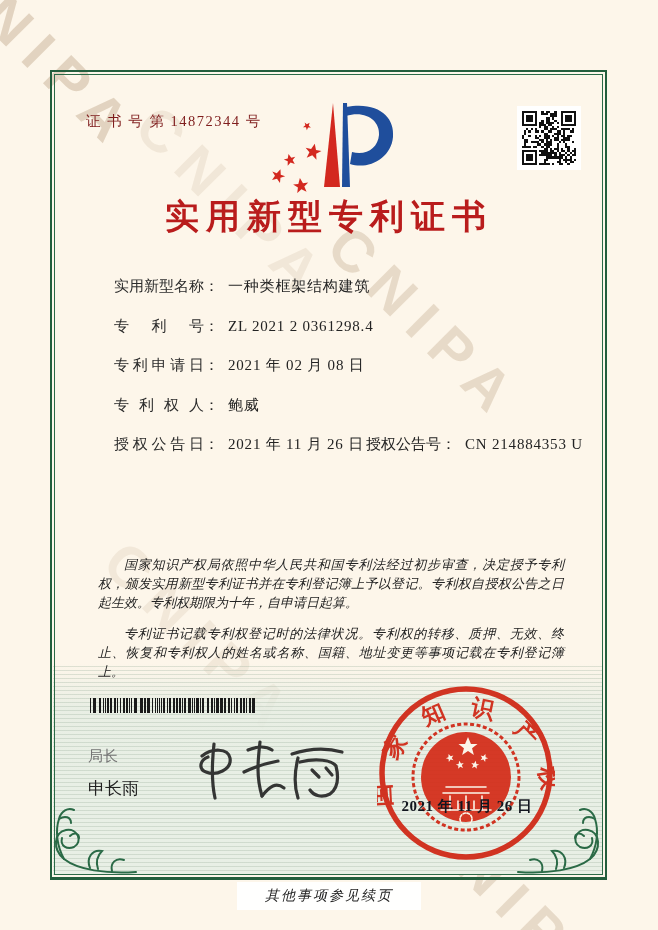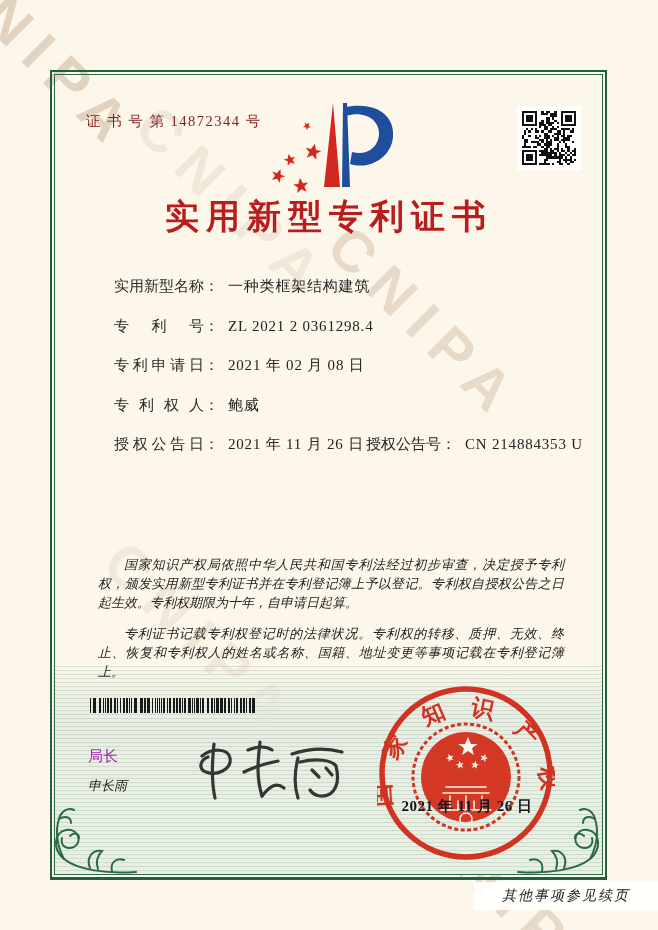--- a/index.html
+++ b/index.html
@@ -39,28 +39,28 @@
   .frow{position:relative;line-height:21px;margin-bottom:18.5px;white-space:nowrap;margin-left:28px;}
   .flabel{display:inline-block;width:90px;text-align:justify;text-align-last:justify;color:#2b2b2b;}
   .fvalue{margin-left:9px;letter-spacing:.8px;color:#232323;}
   .fcol2{position:absolute;left:252px;top:0;}
   
   .body-text{position:absolute;z-index:3;left:86px;top:543px;width:490px;font-size:13px;
              line-height:19px;font-style:italic;color:#222;text-align:justify;}
   .body-text p{margin:12px;text-indent:2em;}
   
   .barcode{position:absolute;z-index:3;left:90px;top:698px;}
-  .director-title{position:absolute;z-index:3;left:88px;top:747px;font-size:15px;color:#a21caf;text-align:right;}
-  .director-name{position:absolute;z-index:3;left:88px;top:777px;font-size:13px;color:#222;font-style:italic;}
+  .director-title{position:absolute;z-index:3;left:88px;top:747px;font-size:15px;color:#737373;text-align:right;}
+  .director-name{position:absolute;z-index:3;left:88px;top:777px;font-size:17px;color:#222;}
   .signature{position:absolute;z-index:4;left:192px;top:736px;}
   .seal{position:absolute;z-index:3;left:377px;top:684px;width:178px;height:178px;opacity:.95;}
   .seal-date{position:absolute;z-index:4;left:392px;top:797px;width:150px;text-align:center;
              font-size:15px;font-weight:bold;color:#12161f;letter-spacing:.5px;}
   .page-num{position:absolute;z-index:3;left:0;right:0;top:846px;text-align:center;font-size:13.5px;color:#2c2c2c;}
-  .footer-note{position:absolute;z-index:3;left:0;right:0;top:882px;text-align:right;}
+  .footer-note{position:absolute;z-index:3;left:0;right:0;top:882px;text-align:center;}
   .footer-note span{display:inline-block;background:rgba(255,255,255,.92);padding:5px 28px;
                     font-size:14px;font-style:italic;color:#222;letter-spacing:2px;}
 </style>
 </head>
 <body>
 
 <div class="page">
 
   <span class="wm wm1">CNIPA</span>
   <span class="wm wm2">CNIPA</span>

